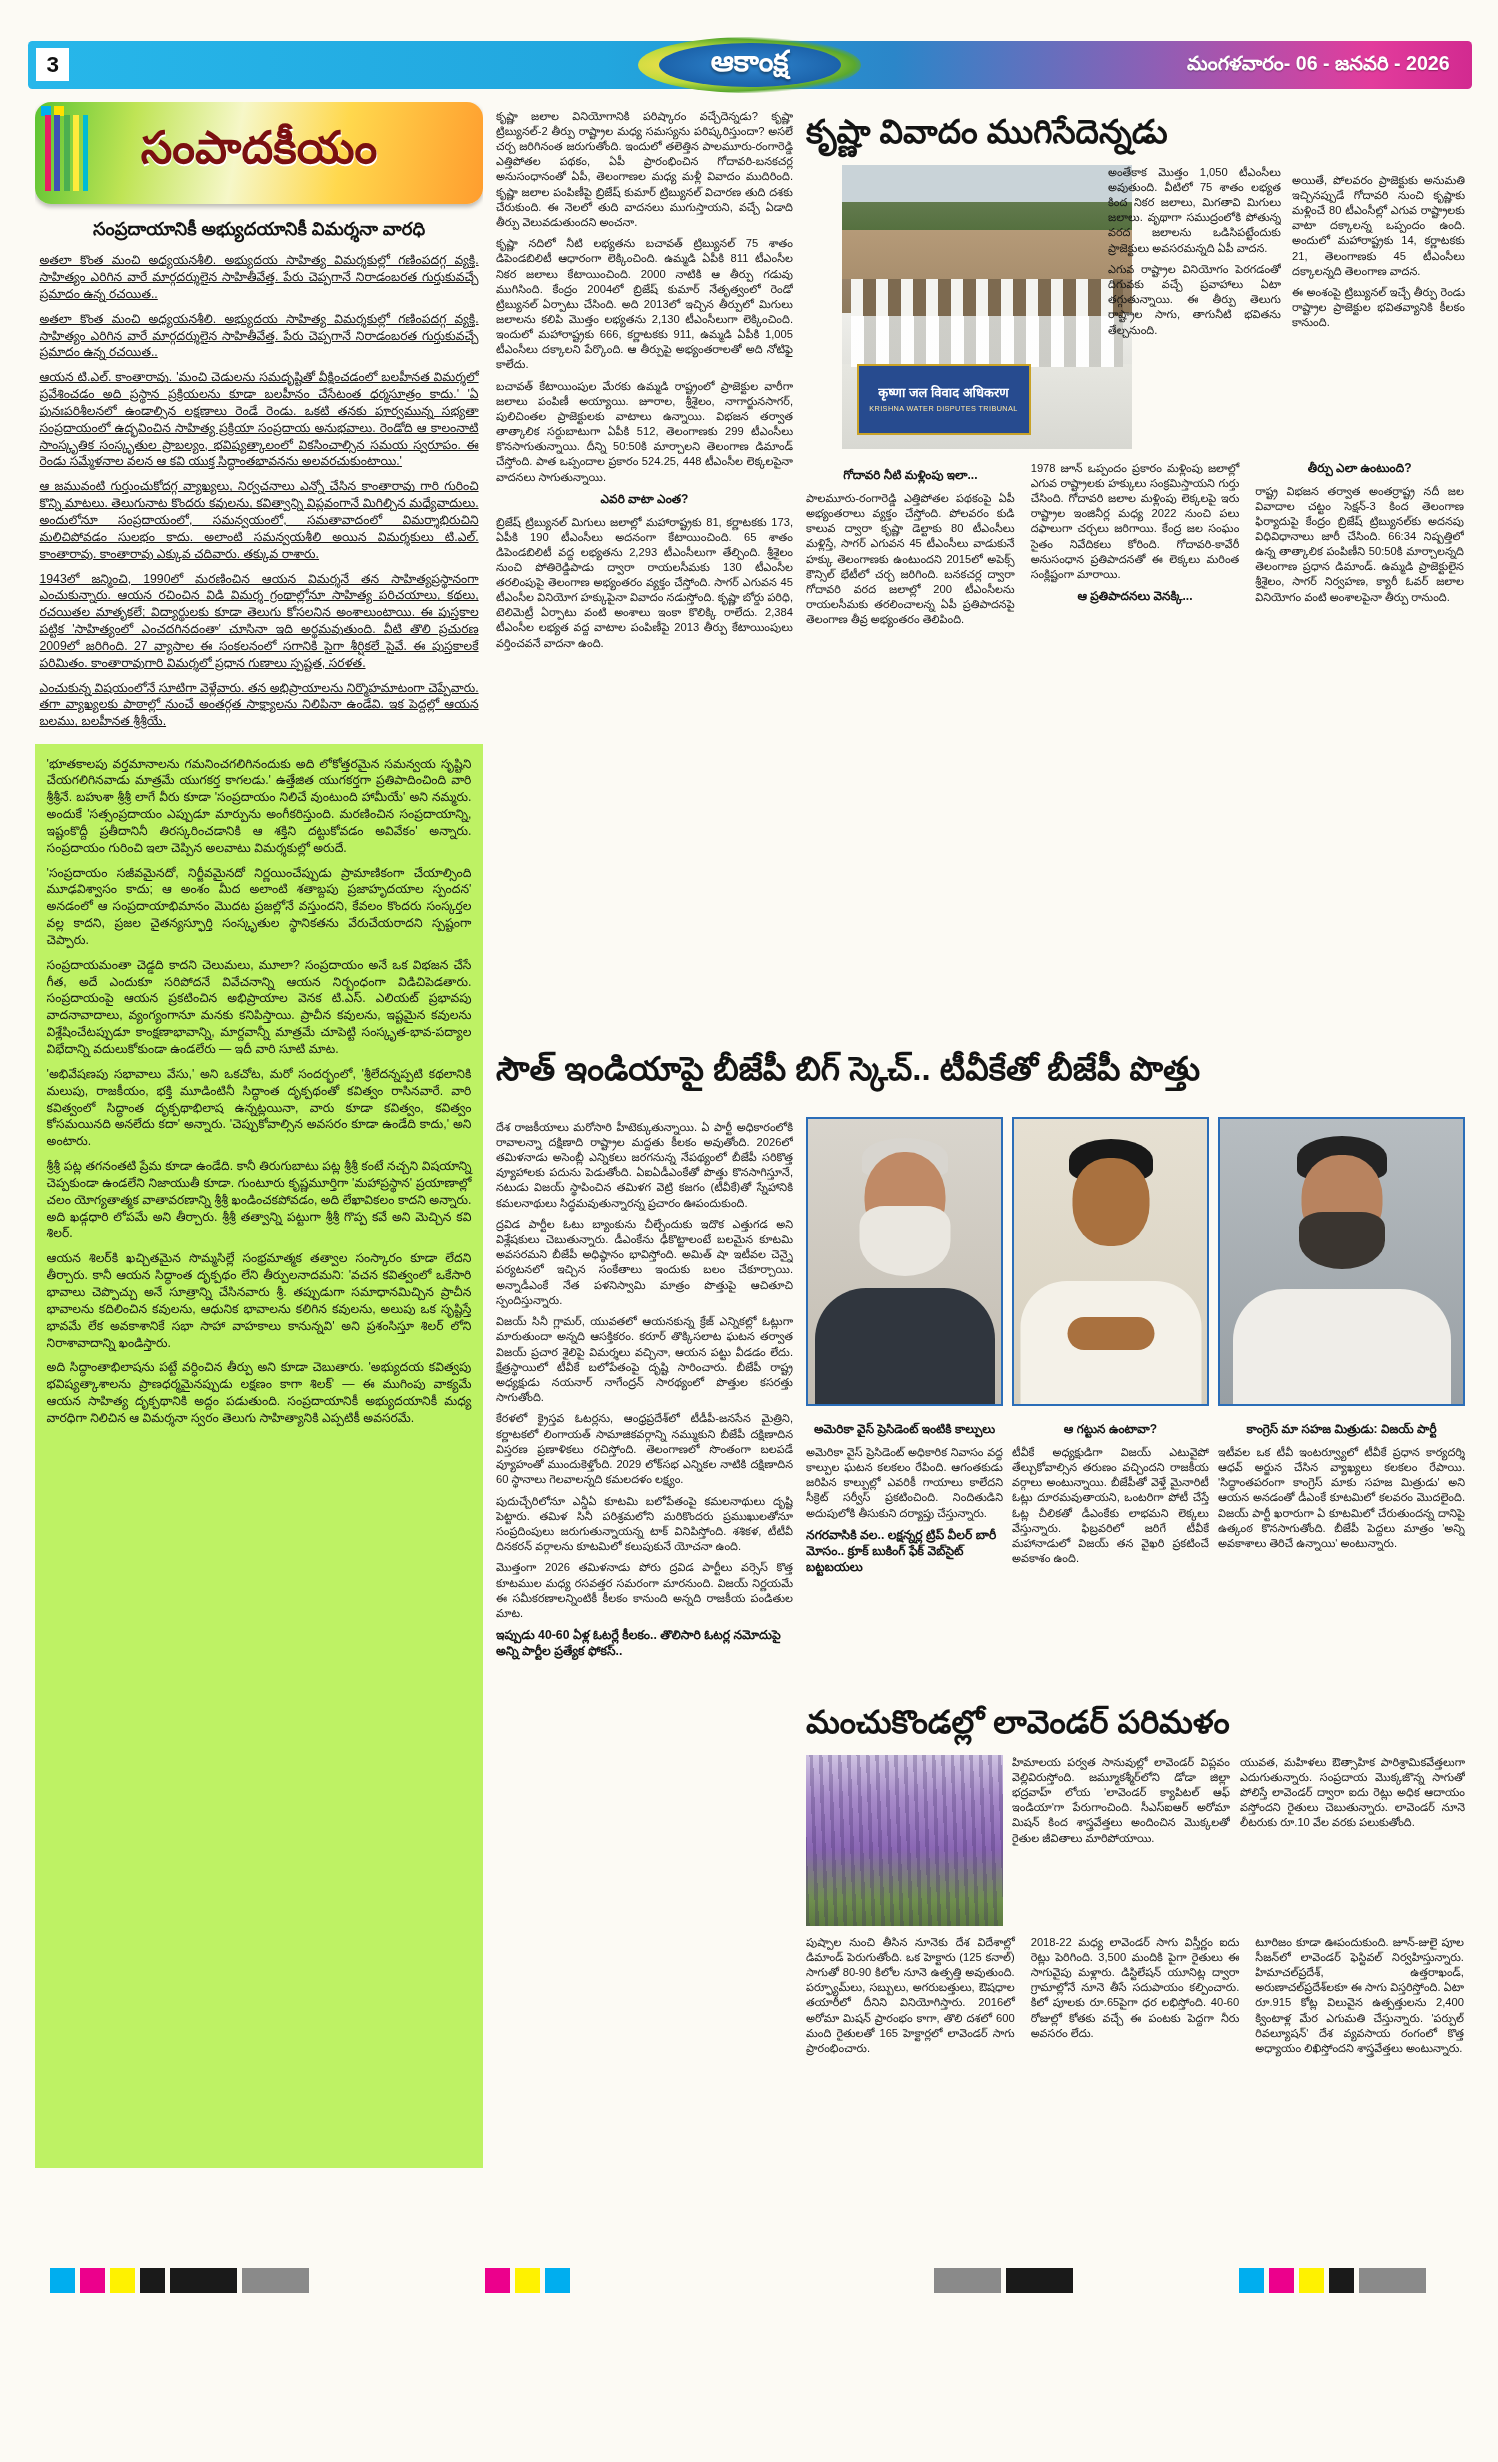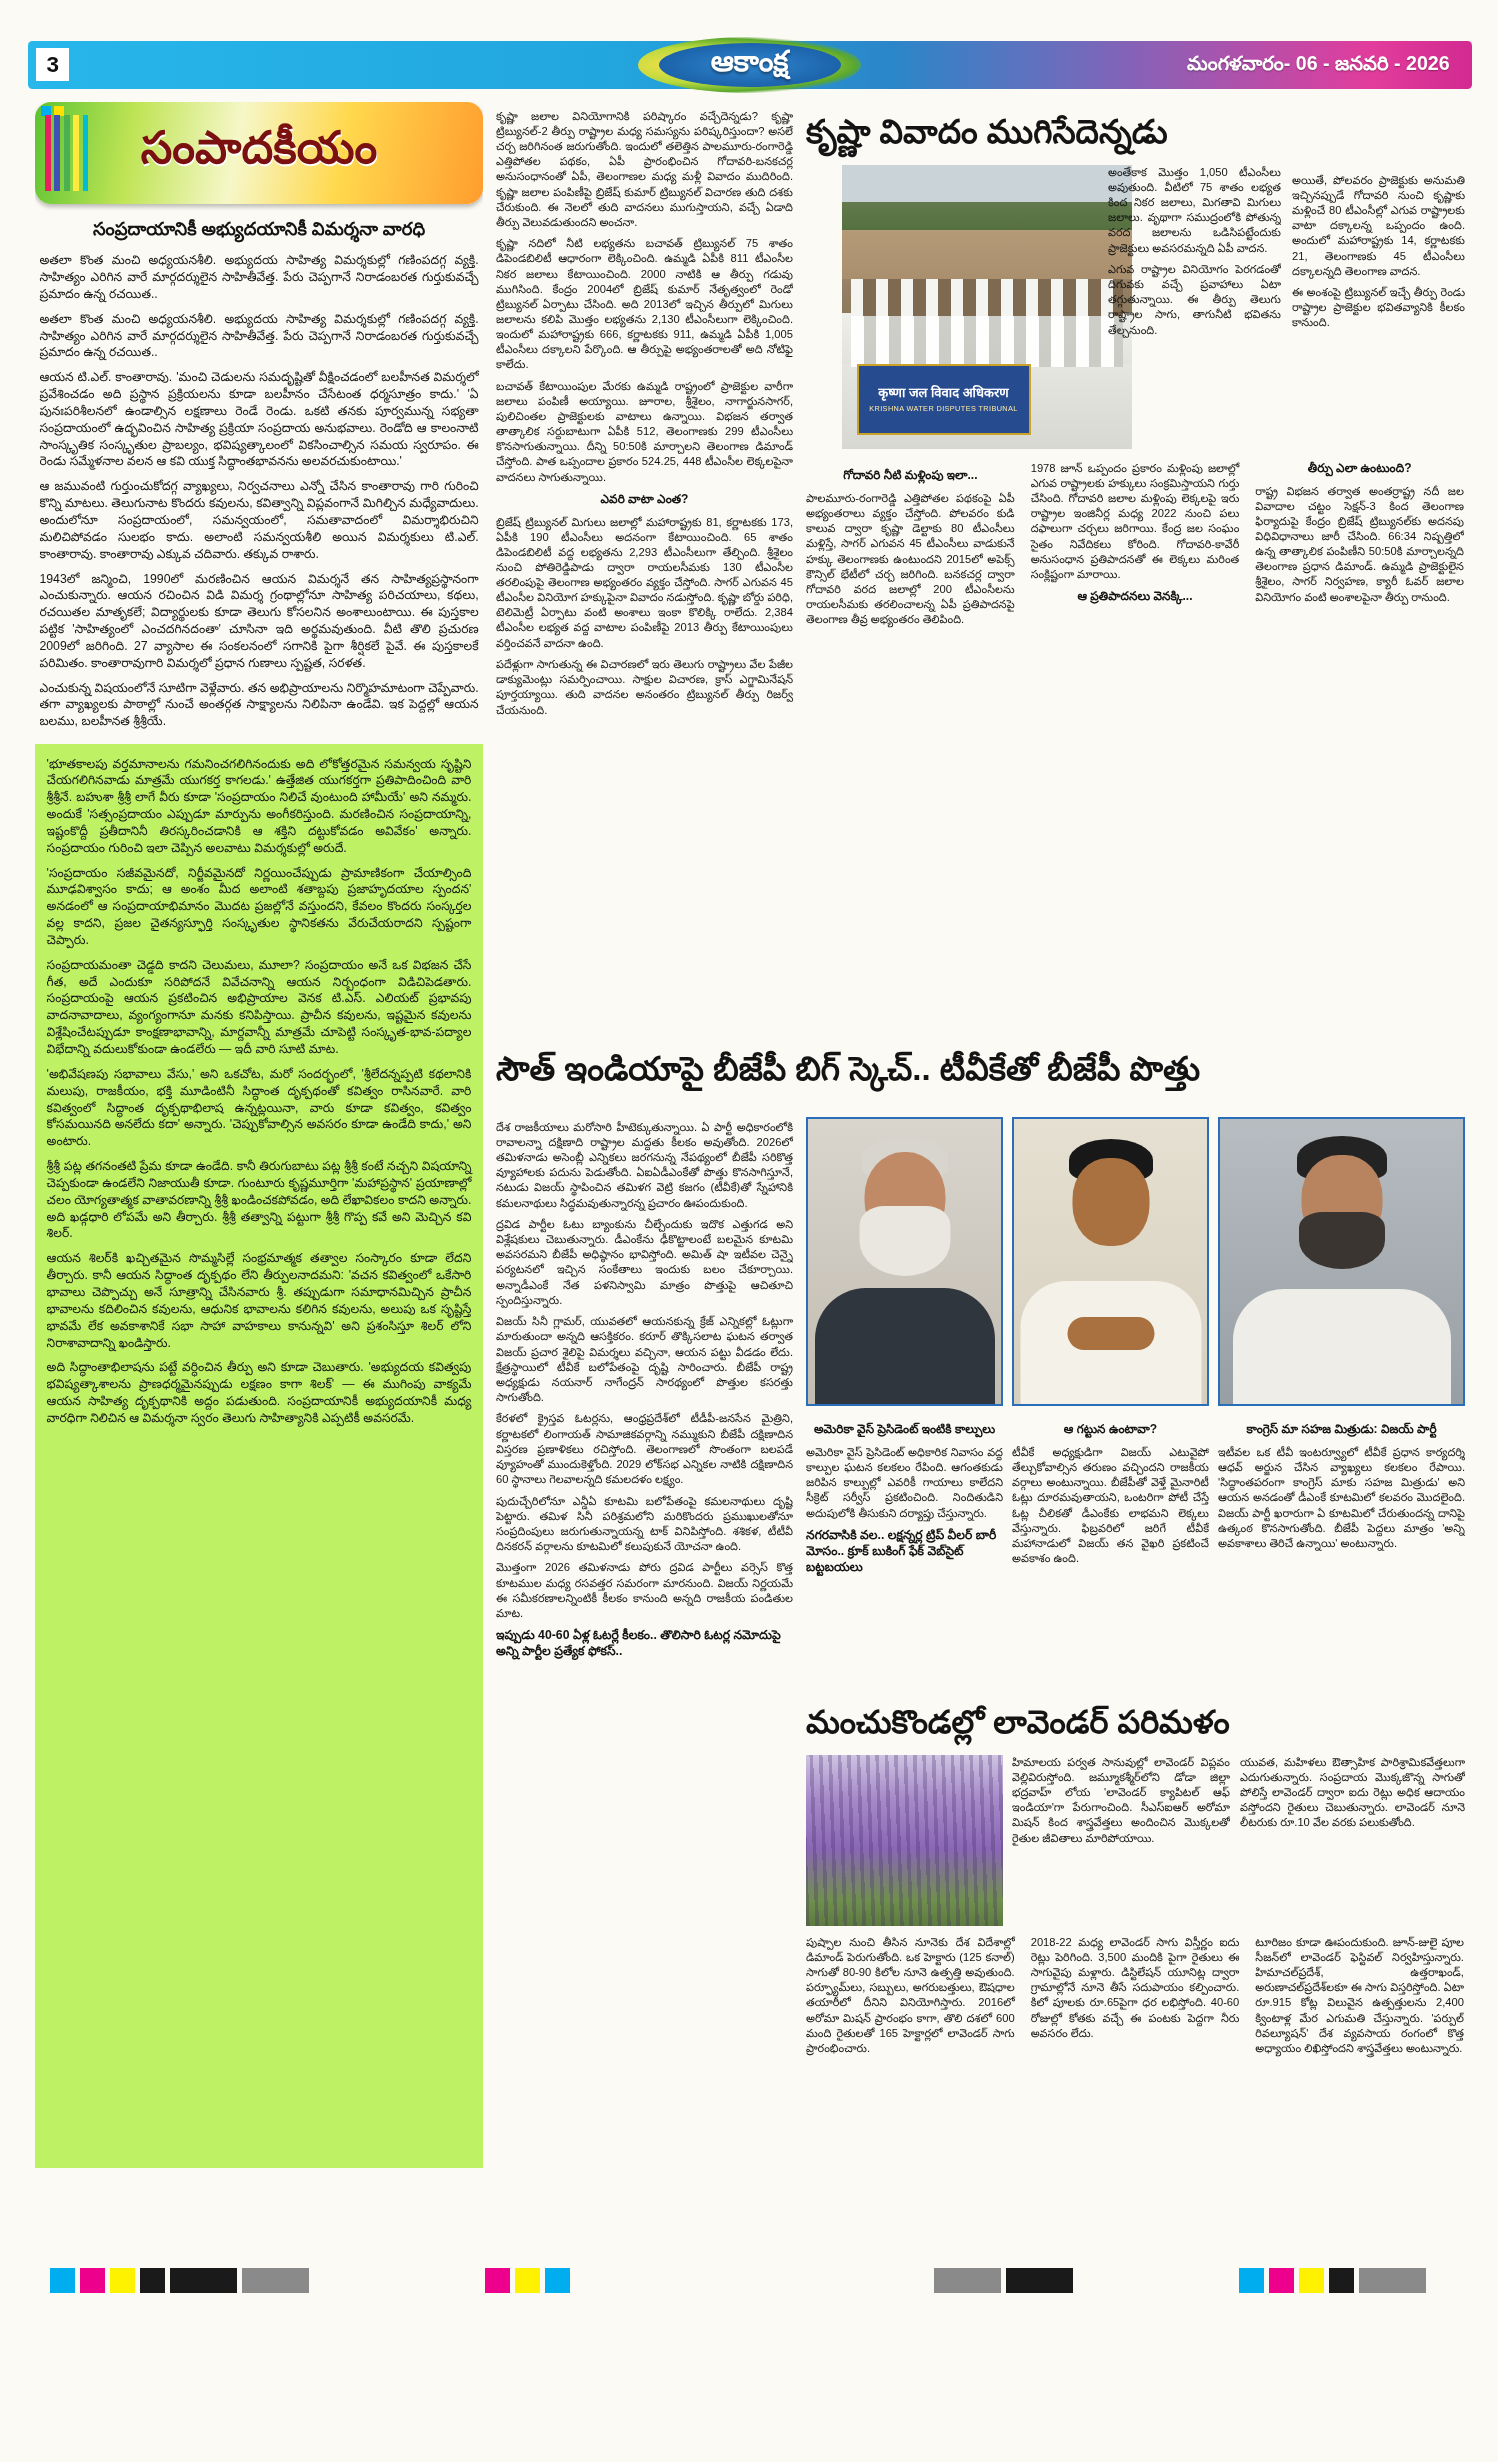--- a/index.html
+++ b/index.html
@@ -25,21 +25,21 @@
     background:linear-gradient(100deg,#5cc332 0%,#bfe455 22%,#f6f7c8 45%,#ffd84d 68%,#ff9d2e 100%);
     display:flex;align-items:center;justify-content:center;box-shadow:0 2.2px 4.4px rgba(0,0,0,.25);}
   .deco-squares{position:absolute;top:4.4px;left:5.8px;display:flex;gap:3.6px;}
   .deco-squares span{width:10px;height:10px;display:block;}
   .dsq-c{background:#00aeef}.dsq-y{background:#ffe000}
   .banner-stripes{position:absolute;left:10px;top:13px;bottom:13px;display:flex;gap:3.6px;}
   .banner-stripes i{display:block;width:5.8px;height:100%;}
   .st1{background:#e91e63}.st2{background:#3f51b5}.st3{background:#4caf50}.st4{background:#ffeb3b}.st5{background:#00bcd4}
   .edit-banner-text{font-size:45px;font-weight:bold;color:#7a1010;text-shadow:0.7px 1.5px 0 #ffffff;}
   .edit-headline{margin:14.5px 2.9px 8.7px;font-size:18px;font-weight:bold;text-align:center;white-space:nowrap;overflow:hidden;}
-  .edit-white{flex:none;padding:0 4.4px;}
+  .edit-white{flex:none;padding:0 4.4px;text-decoration:underline;}
   .edit-pink{flex:1 1 auto;background:#bef264;padding:11.6px 11.6px 0;margin-top:5.8px;overflow:hidden;}
   .edit-col p{margin:0 0 8px;font-size:12.3px;line-height:1.37;text-align:justify;}
   
   .tcol{position:absolute;overflow:hidden;}
   .tcol p{margin:0 0 6.5px;font-size:11.2px;line-height:1.35;text-align:justify;}
   .subhead{font-weight:bold;font-size:12px;text-align:center;margin:7.3px 0 5.8px;}
   .boldline{font-weight:bold;font-size:12.3px;line-height:1.3;margin-top:7.3px;}
   .mid-a{left:496px;top:109px;width:297px;height:934px;}
   .mid-b{left:496px;top:1120px;width:297px;height:1048px;}
   
@@ -149,21 +149,20 @@
       <p>అది సిద్ధాంతాభిలాషను పట్టే వర్ధించిన తీర్పు అని కూడా చెబుతారు. 'అభ్యుదయ కవిత్వపు భవిష్యత్కాశాలను ప్రాణధర్మమైనప్పుడు లక్షణం కాగా శిలక్' — ఈ ముగింపు వాక్యమే ఆయన సాహిత్య దృక్పథానికి అద్దం పడుతుంది. సంప్రదాయానికీ అభ్యుదయానికీ మధ్య వారధిగా నిలిచిన ఆ విమర్శనా స్వరం తెలుగు సాహిత్యానికి ఎప్పటికీ అవసరమే.</p>
     </div>
   </div>
 
   <div class="tcol mid-a">
     <p>కృష్ణా జలాల వినియోగానికి పరిష్కారం వచ్చేదెన్నడు? కృష్ణా ట్రిబ్యునల్-2 తీర్పు రాష్ట్రాల మధ్య సమస్యను పరిష్కరిస్తుందా? అసలే చర్చ జరిగినంత జరుగుతోంది. ఇందులో తలెత్తిన పాలమూరు-రంగారెడ్డి ఎత్తిపోతల పథకం, ఏపీ ప్రారంభించిన గోదావరి-బనకచర్ల అనుసంధానంతో ఏపీ, తెలంగాణల మధ్య మళ్లీ వివాదం ముదిరింది. కృష్ణా జలాల పంపిణీపై బ్రిజేష్ కుమార్ ట్రిబ్యునల్ విచారణ తుది దశకు చేరుకుంది. ఈ నెలలో తుది వాదనలు ముగుస్తాయని, వచ్చే ఏడాది తీర్పు వెలువడుతుందని అంచనా.</p>
     <p>కృష్ణా నదిలో నీటి లభ్యతను బచావత్ ట్రిబ్యునల్ 75 శాతం డిపెండబిలిటీ ఆధారంగా లెక్కించింది. ఉమ్మడి ఏపీకి 811 టీఎంసీల నికర జలాలు కేటాయించింది. 2000 నాటికి ఆ తీర్పు గడువు ముగిసింది. కేంద్రం 2004లో బ్రిజేష్ కుమార్ నేతృత్వంలో రెండో ట్రిబ్యునల్ ఏర్పాటు చేసింది. అది 2013లో ఇచ్చిన తీర్పులో మిగులు జలాలను కలిపి మొత్తం లభ్యతను 2,130 టీఎంసీలుగా లెక్కించింది. ఇందులో మహారాష్ట్రకు 666, కర్ణాటకకు 911, ఉమ్మడి ఏపీకి 1,005 టీఎంసీలు దక్కాలని పేర్కొంది. ఆ తీర్పుపై అభ్యంతరాలతో అది నోటిఫై కాలేదు.</p>
     <p>బచావత్ కేటాయింపుల మేరకు ఉమ్మడి రాష్ట్రంలో ప్రాజెక్టుల వారీగా జలాలు పంపిణీ అయ్యాయి. జూరాల, శ్రీశైలం, నాగార్జునసాగర్, పులిచింతల ప్రాజెక్టులకు వాటాలు ఉన్నాయి. విభజన తర్వాత తాత్కాలిక సర్దుబాటుగా ఏపీకి 512, తెలంగాణకు 299 టీఎంసీలు కొనసాగుతున్నాయి. దీన్ని 50:50కి మార్చాలని తెలంగాణ డిమాండ్ చేస్తోంది. పాత ఒప్పందాల ప్రకారం 524.25, 448 టీఎంసీల లెక్కలపైనా వాదనలు సాగుతున్నాయి.</p>
     <div class="subhead">ఎవరి వాటా ఎంత?</div>
     <p>బ్రిజేష్ ట్రిబ్యునల్ మిగులు జలాల్లో మహారాష్ట్రకు 81, కర్ణాటకకు 173, ఏపీకి 190 టీఎంసీలు అదనంగా కేటాయించింది. 65 శాతం డిపెండబిలిటీ వద్ద లభ్యతను 2,293 టీఎంసీలుగా తేల్చింది. శ్రీశైలం నుంచి పోతిరెడ్డిపాడు ద్వారా రాయలసీమకు 130 టీఎంసీల తరలింపుపై తెలంగాణ అభ్యంతరం వ్యక్తం చేస్తోంది. సాగర్ ఎగువన 45 టీఎంసీల వినియోగ హక్కుపైనా వివాదం నడుస్తోంది. కృష్ణా బోర్డు పరిధి, టెలిమెట్రీ ఏర్పాటు వంటి అంశాలు ఇంకా కొలిక్కి రాలేదు. 2,384 టీఎంసీల లభ్యత వద్ద వాటాల పంపిణీపై 2013 తీర్పు కేటాయింపులు వర్తించవనే వాదనా ఉంది.</p>
-    <p>పదేళ్లుగా సాగుతున్న ఈ విచారణలో ఇరు తెలుగు రాష్ట్రాలు వేల పేజీల డాక్యుమెంట్లు సమర్పించాయి. సాక్షుల విచారణ, క్రాస్ ఎగ్జామినేషన్ పూర్తయ్యాయి. తుది వాదనల అనంతరం ట్రిబ్యునల్ తీర్పు రిజర్వ్ చేయనుంది.</p>
   </div>
 
   <div class="kr-headline">కృష్ణా వివాదం ముగిసేదెన్నడు</div>
 
   <div class="kr-photo">
     <div class="kr-gates"></div>
     <div class="kr-spill"></div>
     <div class="kr-board">
       <div class="board-hi">कृष्णा जल विवाद अधिकरण</div>
       <div class="board-en">KRISHNA WATER DISPUTES TRIBUNAL</div>

